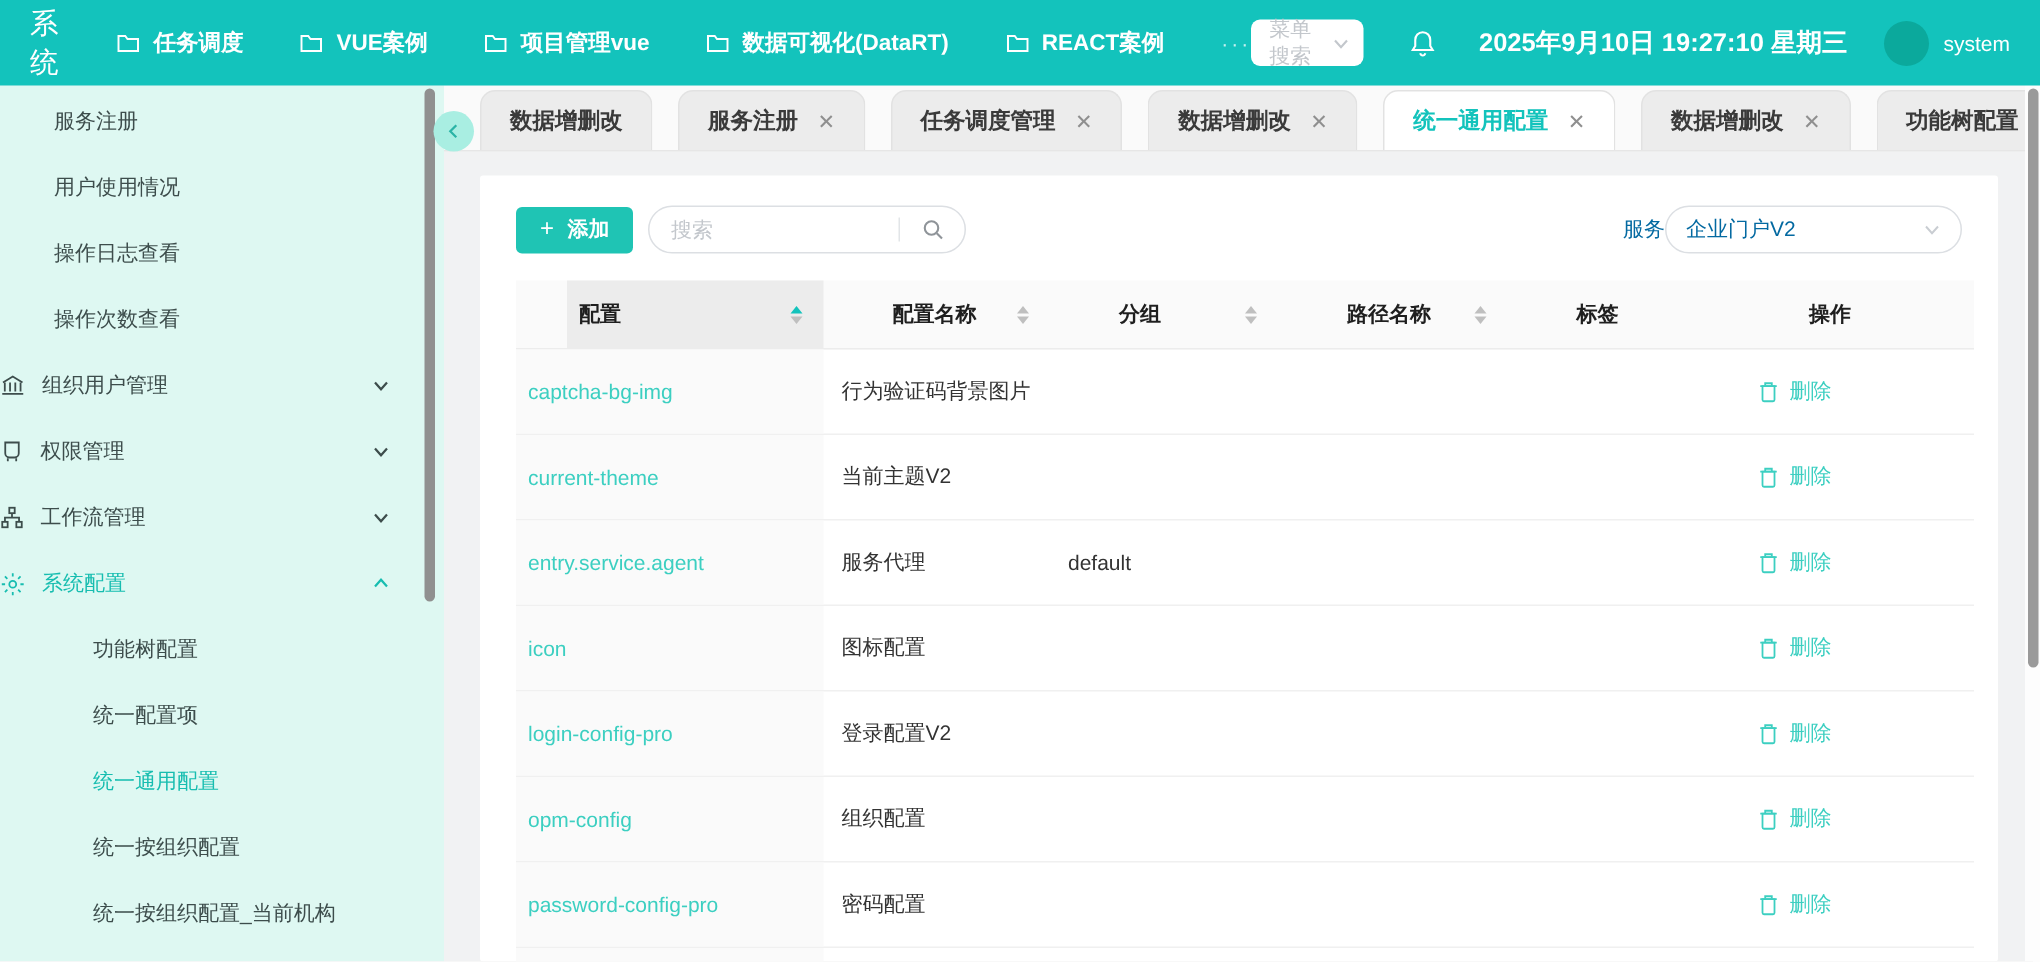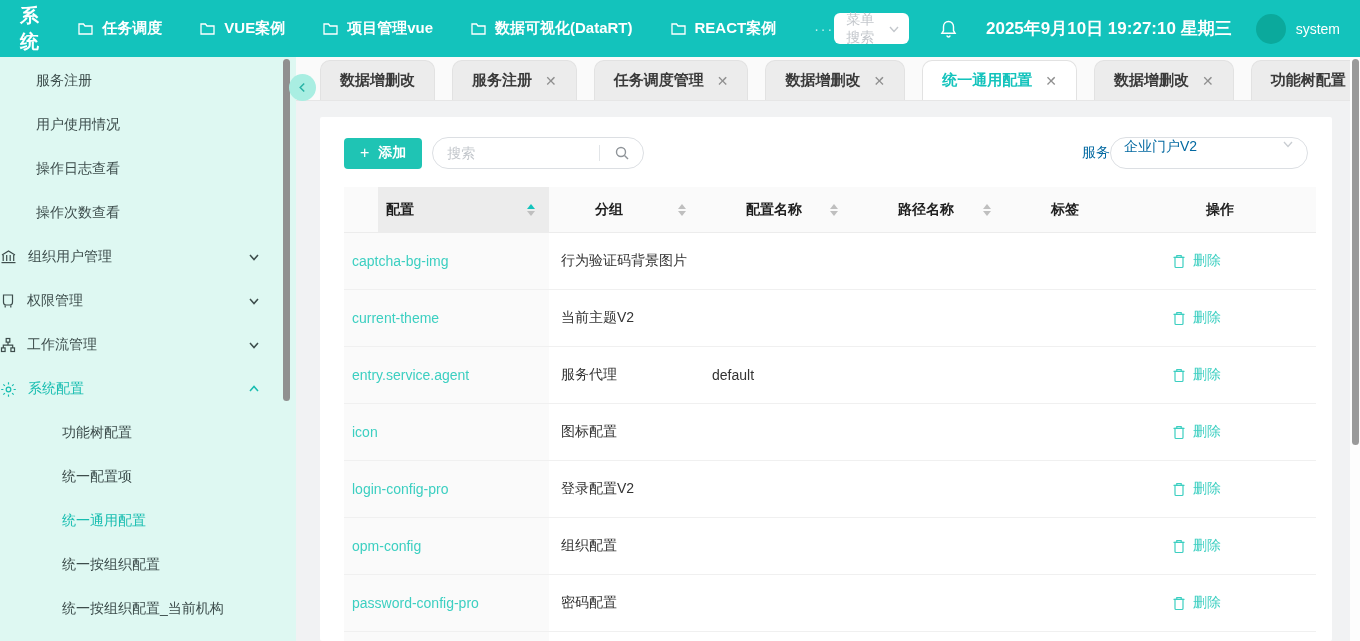--- a/index.html
+++ b/index.html
@@ -3,21 +3,21 @@
 <meta charset="utf-8">
 <style>
   * { margin:0; padding:0; box-sizing:border-box; }
   html,body { width:1360px; height:641px; overflow:hidden; }
   body { font-family:"Liberation Sans","DejaVu Sans",sans-serif; background:#f1f1f1; }
   .screen { position:relative; width:1360px; height:641px; overflow:hidden; background:#f1f2f3; }
 
   
   .navbar { position:absolute; top:0; left:0; width:100%; height:57px; background:#13c3bc;
             display:flex; align-items:center; color:#fff; padding:0 20px; z-index:10; }
-  .logo { font-size:19px; font-weight:bold; margin-right:30px; letter-spacing:1px; }
+  .logo { font-size:19px; font-weight:normal; margin-right:30px; letter-spacing:1px; }
   .nav-item { display:flex; align-items:center; gap:9px; margin-right:38px; font-size:15px; font-weight:bold; cursor:pointer; white-space:nowrap; }
   .nav-item svg { display:block; }
   .nav-ellipsis { color:rgba(255,255,255,.75); font-size:14px; letter-spacing:2px; }
   .menu-search { margin-left:auto; width:97px; height:31px; background:#fff; border-radius:6px;
                  display:flex; align-items:center; justify-content:space-between; padding:0 9px 0 12px;
                  color:#c3c7cc; font-size:14px; cursor:pointer; }
   .bell { margin:0 28px 0 30px; display:flex; cursor:pointer; }
   .datetime { font-size:17px; font-weight:bold; white-space:nowrap; }
   .avatar { width:30px; height:30px; border-radius:50%; background:#0ba99c; margin:0 10px 0 24px; flex:none; }
   .username { font-size:14px; }
@@ -59,21 +59,21 @@
   .add-btn .plus { font-size:16px; font-weight:normal; }
   .search-group { margin-left:10px; width:212px; height:32px; border:1px solid #dcdfe3; border-radius:16px;
                   background:#fff; display:flex; align-items:center; overflow:hidden; }
   .search-input { border:none; outline:none; flex:1; min-width:0; padding:0 14px; font-size:14px;
                   color:#333; font-family:inherit; background:transparent; }
   .search-input::placeholder { color:#c3c7cc; }
   .search-btn { width:44px; border:none; border-left:1px solid #e2e5e8; background:transparent;
                 display:flex; align-items:center; justify-content:center; cursor:pointer; }
   .service { margin-left:auto; display:flex; align-items:center; font-size:14px; color:#0369a1; }
   .service-select { width:198px; height:32px; border:1px solid #dcdfe3; border-radius:16px; background:#fff;
-                    display:flex; justify-content:space-between; padding:0 13px;
+                    display:flex; align-items:center; justify-content:space-between; padding:0 13px;
                     cursor:pointer; }
 
   
   .table { margin:18px 16px 0 24px; font-size:14px; }
   .tgrid { display:grid; grid-template-columns:205px 151px 152px 153px 155px 1fr; }
   .thead { background:#fafafa; height:46px; border-bottom:1px solid #ececec; font-weight:bold; color:#1f1f1f; }
   .th { display:flex; align-items:center; justify-content:space-between; padding:0 14px 0 12px;margin-left:34px; }
   .th:first-child { background:#ececec; padding-left:8px; }
   .sorter { display:flex; flex-direction:column; gap:2px; cursor:pointer; }
   .car { width:0; height:0; border-left:4px solid transparent; border-right:4px solid transparent; }
@@ -325,28 +325,28 @@
         <div class="table">
           <div class="tgrid thead" id="thead">
               <div class="th">
                 <span>配置</span>
                 <span class="sorter">
                   <span class="car up on"></span>
                   <span class="car down"></span>
                 </span>
               </div>
               <div class="th">
-                <span>分组</span>
+                <span>配置名称</span>
                 <span class="sorter">
                   <span class="car up"></span>
                   <span class="car down"></span>
                 </span>
               </div>
               <div class="th">
-                <span>配置名称</span>
+                <span>分组</span>
                 <span class="sorter">
                   <span class="car up"></span>
                   <span class="car down"></span>
                 </span>
               </div>
               <div class="th">
                 <span>路径名称</span>
                 <span class="sorter">
                   <span class="car up"></span>
                   <span class="car down"></span>

